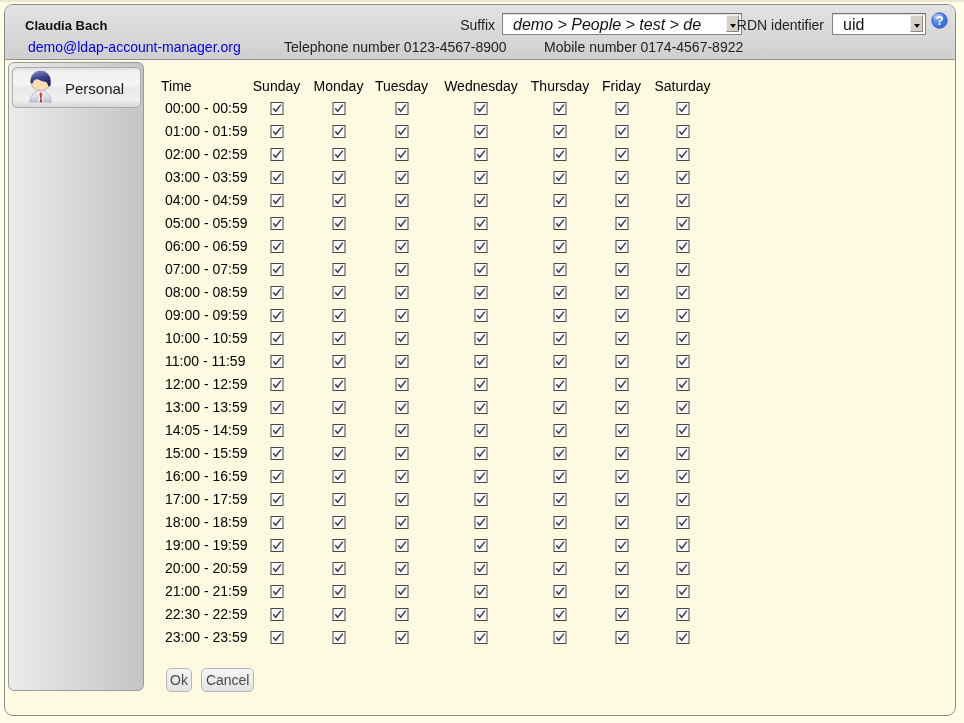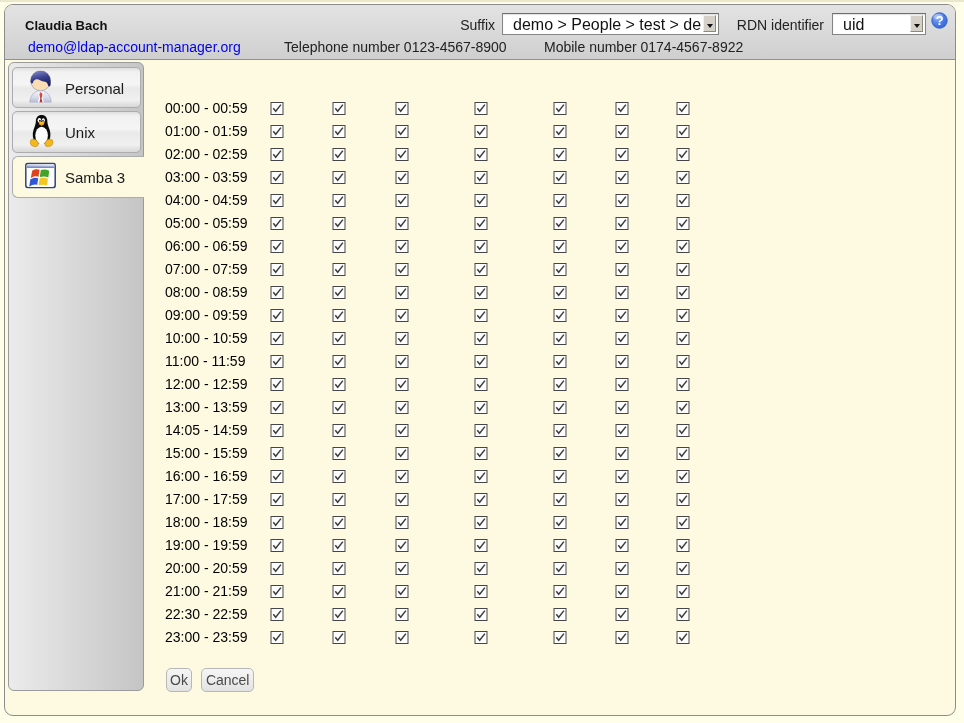--- a/index.html
+++ b/index.html
@@ -4,21 +4,21 @@
 * { margin:0; padding:0; box-sizing:border-box; }
 html,body { width:964px; height:723px; background:#FFFEE9; border-top:1px solid #EAE7CD; font-family:"Liberation Sans", sans-serif; font-size:14px; color:#000; overflow:hidden; }
 #win { position:absolute; left:4px; top:4px; width:952px; height:712px; border:1px solid #8C8C8C; border-radius:9px; background:#FDFAE1; }
 #hdr { position:absolute; left:0; top:0; width:100%; height:55px; background:linear-gradient(#E3E3E3,#CFCFCF); border-bottom:1px solid #909090; border-radius:8px 8px 0 0; }
 #name { position:absolute; left:20px; top:13px; font-size:13px; font-weight:bold; color:#111; }
 #sfxlbl { position:absolute; right:460px; top:12px; color:#222; }
 .sel { position:absolute; top:7.5px; height:22px; background:#fff; border:1px solid #848484; border-top-color:#6e6e6e; box-shadow:inset 0 1px 1px rgba(0,0,0,0.12); }
 .sel .tx { position:absolute; left:10px; top:1px; right:16px; white-space:nowrap; overflow:hidden; color:#111; font-size:16px; line-height:19px; }
 .sel .btn { position:absolute; right:2px; top:1.5px; bottom:1.5px; width:13px; background:#D5D1C9; border:1px solid; border-color:#F2F0EC #8E877C #8E877C #F2F0EC; }
 .sel .btn:after { content:""; position:absolute; left:2.5px; top:8px; border:3.5px solid transparent; border-top:4.5px solid #101010; }
-#sel1 { left:497px; width:217px; }
+#sel1 { left:497px; width:240px;font-style:italic; }
 #sel2 { left:827px; width:94px; }
 #rdnlbl { position:absolute; right:131px; top:12px; color:#222; }
 #help { position:absolute; left:926px; top:7px; width:17px; height:17px; }
 #row2 { position:absolute; left:0; top:34px; width:100%; }
 #mail { position:absolute; left:23px; top:0; color:#0000EE; }
 #phone { position:absolute; left:279px; top:0; color:#222; }
 #mobile { position:absolute; left:539px; top:0; color:#222; }
 
 #side { position:absolute; left:3px; top:57px; width:136px; height:629px; background:linear-gradient(90deg,#EBEBEB,#C5C5C5); border:1px solid #9B9B9B; border-radius:6px; }
 .tab { position:absolute; left:7px; width:129px; height:41px; border:1px solid #A9A9A9; border-radius:5px; background:linear-gradient(180deg,#DEDEDE 0%,#F1F1F1 10%,#F5F5F5 42%,#E9E9E9 52%,#F0F0F0 82%,#D7D7D7 100%); border-color:#ACACAC; }
@@ -95,55 +95,32 @@
 </defs>
 <circle cx="11.6" cy="10.2" r="10" fill="#FBDDB4"></circle>
 <path d="M1.6 10.2 A10 10 0 0 1 21.6 10.2 L21.6 13.6 C21.6 16.6 19.5 17 19 14.4 C18.5 11.9 16.6 10.9 14.6 10.9 C11.2 10.9 9.4 7.6 6.5 9.1 C5 9.9 4.3 10.9 4.1 11.9 C3.7 13.7 1.6 13.3 1.6 11 Z" fill="url(#ph)"></path>
 <circle cx="11.6" cy="10.2" r="10" fill="none" stroke="#2A3070" stroke-opacity="0.35" stroke-width="0.8"></circle>
 <path d="M0.8 32 C0.8 25 5.6 20.2 11.6 20.2 C17.6 20.2 22.2 25 22.2 32 Z" fill="url(#pb)" stroke="#9FA6C2" stroke-width="0.6"></path>
 <path d="M8.6 20.6 L11.8 24 L15 20.6 L13.4 27 L15 32 L8.6 32 L10.2 27 Z" fill="#FFFFFF"></path>
 <path d="M11.8 21.4 L13.5 23.6 L12.5 28 L13.6 32 L10.4 32 L11.3 28 L10.3 23.6 Z" fill="url(#pt)"></path>
 </svg></span>
       <span class="lbl">Personal</span>
     </div>
-  <div class="tab" id="tab2">
-      <span class="ic"><svg width="25" height="33" viewBox="0 0 25 33">
-<path d="M12.6 0.9 C8.8 0.9 6.9 3.5 6.9 7 C6.9 10.1 5.6 12.8 4.4 16.2 C3.1 20.2 3.7 25.4 6.4 29.4 L18.8 29.4 C21.5 25.4 22.1 20.2 20.8 16.2 C19.6 12.8 18.3 10.1 18.3 7 C18.3 3.5 16.4 0.9 12.6 0.9 Z" fill="#0C0C0C"></path>
-<ellipse cx="12.6" cy="21.5" rx="6.3" ry="8.8" fill="#FCFCFC"></ellipse>
-<ellipse cx="10.4" cy="6.2" rx="1.8" ry="2.2" fill="#fff"></ellipse>
-<ellipse cx="14.3" cy="6.2" rx="1.6" ry="2" fill="#fff"></ellipse>
-<ellipse cx="10.9" cy="6.7" rx="0.85" ry="1.05" fill="#000"></ellipse>
-<ellipse cx="14" cy="6.7" rx="0.75" ry="0.95" fill="#000"></ellipse>
-<path d="M9.4 8.5 Q12.6 7.2 15.8 8.5 Q14.5 11.4 12.6 11.4 Q10.7 11.4 9.4 8.5 Z" fill="#F9BE20"></path>
-<path d="M9.9 9.7 Q12.6 11.2 15.3 9.7 Q14.3 11.4 12.6 11.4 Q10.9 11.4 9.9 9.7 Z" fill="#DD8E10"></path>
-<path d="M1.7 26.2 Q0.4 29.8 2.7 31.6 Q5.9 33.6 8.5 32 Q9.8 30.4 8.9 28.2 Q7.6 25.4 4.9 25.2 Q2.7 25.1 1.7 26.2 Z" fill="#F5B81C" stroke="#C08508" stroke-width="0.6"></path>
-<path d="M23.5 26.2 Q24.8 29.8 22.5 31.6 Q19.3 33.6 16.7 32 Q15.4 30.4 16.3 28.2 Q17.6 25.4 20.3 25.2 Q22.5 25.1 23.5 26.2 Z" fill="#F5B81C" stroke="#C08508" stroke-width="0.6"></path>
-</svg></span>
-      <span class="lbl">Unix</span>
-    </div>
-  <div class="tab" id="tab3">
-      <span class="ic"><svg width="31" height="26" viewBox="0 0 31 26">
-<defs>
-            <linearGradient id="wt" x1="0" y1="0" x2="1" y2="0">
-              <stop offset="0" stop-color="#B8C2E4"></stop>
-              <stop offset="1" stop-color="#D8DEF2"></stop>
-            </linearGradient>
-          </defs>
-<rect x="0.8" y="0.8" width="29.4" height="24.4" rx="2.5" fill="#FDFDFD" stroke="#31437E" stroke-width="1.5"></rect>
-<rect x="1.8" y="1.8" width="27.4" height="2.6" fill="url(#wt)"></rect>
-<rect x="1.8" y="4" width="27.4" height="1.4" fill="#6B7FBC"></rect>
-<path d="M7.2 8.3 C10 6.5 12.4 6.4 14.6 7.3 L13.5 14.2 C11.2 13.3 8.6 13.5 5.8 15.4 Z" fill="#E0431B"></path>
-<path d="M15.8 7.6 C18.2 6.6 21.4 6.7 24.2 8.2 L23.3 14.9 C20.8 13.7 18 13.6 14.8 14.6 Z" fill="#41A428"></path>
-<path d="M5.4 16.8 C8.2 15 11 14.8 13.2 15.7 L12.2 22.4 C10 21.6 7.4 22 4.2 24.2 Z" fill="#3055D8"></path>
-<path d="M14.6 16 C17 15 20.2 15.1 22.9 16.3 L22.1 23 C19.7 21.9 16.8 21.9 13.6 23 Z" fill="#F2C723"></path>
-</svg></span>
-      <span class="lbl">Samba 3</span>
-    </div>
 
   <div id="grid">
+<div class="r" style="top:0px">
+        <span class="th">Time</span>
+        <span class="dh" style="left:115.5px">Sunday</span>
+        <span class="dh" style="left:177.5px">Monday</span>
+        <span class="dh" style="left:240.5px">Tuesday</span>
+        <span class="dh" style="left:320px">Wednesday</span>
+        <span class="dh" style="left:399px">Thursday</span>
+        <span class="dh" style="left:460.5px">Friday</span>
+        <span class="dh" style="left:521.5px">Saturday</span>
+      </div>
 <div class="r" style="top:28px">
         <span class="tt">00:00 - 00:59</span>
         <span class="cbp" style="left:115.5px">
           <span class="cb">
             <svg width="11" height="11" viewBox="0 0 11 11">
               <path d="M1.8 5.2 L4.2 8.2 L9.4 1.6" fill="none" stroke="#3d3d3d" stroke-width="1.5"></path>
             </svg>
           </span>
         </span>
         <span class="cbp" style="left:177.5px">

